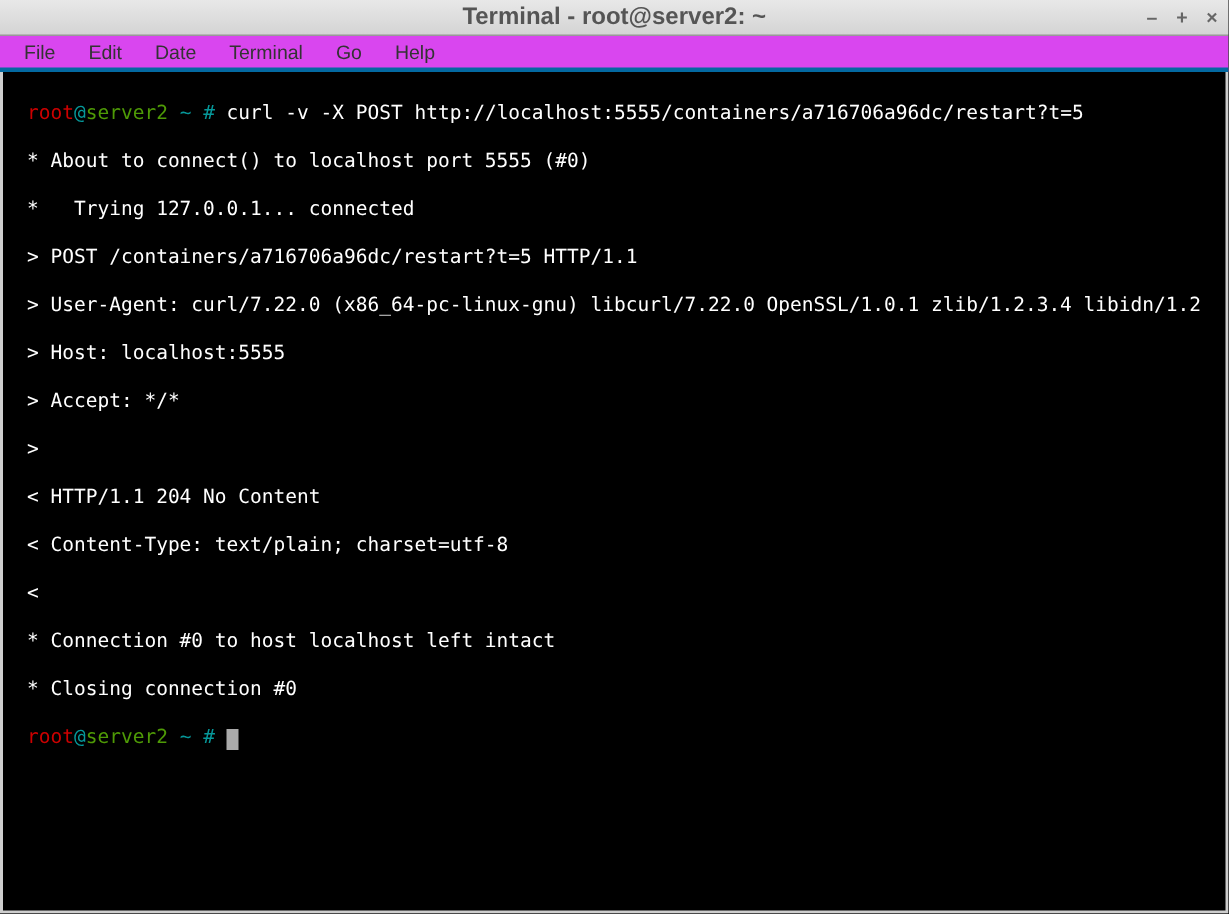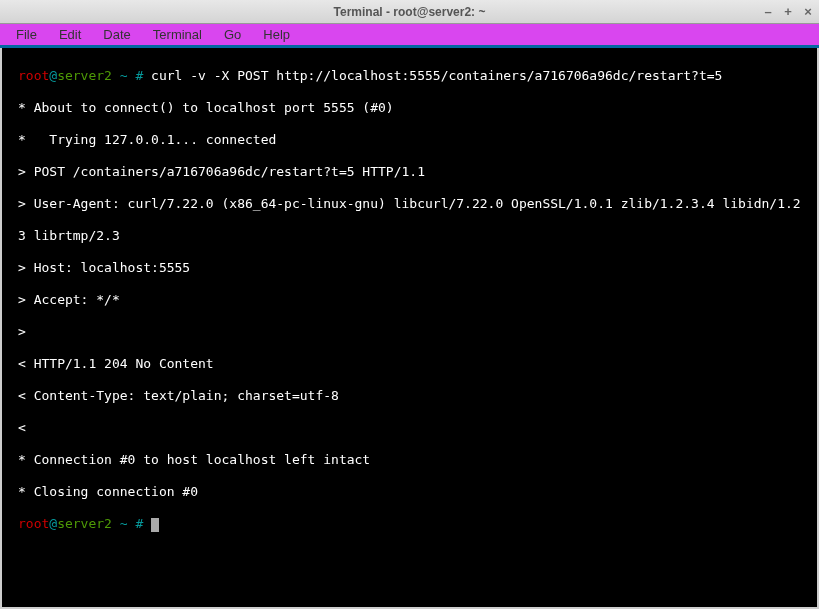--- a/index.html
+++ b/index.html
@@ -21,21 +21,21 @@
     height: 24px;
     background: linear-gradient(to bottom, #e8e8e8, #d4d4d4);
     display: flex;
     align-items: center;
     border-bottom: 1px solid #999;
     position: relative;
   }
   .title-text {
     flex: 1;
     text-align: center;
-    font-size: 12px;
+    font-size: 16px;
     font-weight: bold;
     color: #555;
   }
   .window-controls {
     position: absolute;
     right: 4px;
     display: flex;
     gap: 6px;
     align-items: center;
   }
@@ -114,21 +114,20 @@
     <div class="menu-item">Go</div>
     <div class="menu-item">Help</div>
   </div>
 
   <div class="terminal-body">
 <div class="term-line"><span class="c-red">root</span><span class="c-teal">@</span><span class="c-green">server2</span><span class="c-teal"> ~ #</span><span class="c-white"> curl -v -X POST http://localhost:5555/containers/a716706a96dc/restart?t=5</span></div>
 <div class="term-line">* About to connect() to localhost port 5555 (#0)</div>
 <div class="term-line">*   Trying 127.0.0.1... connected</div>
 <div class="term-line">&gt; POST /containers/a716706a96dc/restart?t=5 HTTP/1.1</div>
 <div class="term-line">&gt; User-Agent: curl/7.22.0 (x86_64-pc-linux-gnu) libcurl/7.22.0 OpenSSL/1.0.1 zlib/1.2.3.4 libidn/1.2</div>
-<div class="term-line">3 librtmp/2.3</div>
 <div class="term-line">&gt; Host: localhost:5555</div>
 <div class="term-line">&gt; Accept: */*</div>
 <div class="term-line">&gt;</div>
 <div class="term-line">&lt; HTTP/1.1 204 No Content</div>
 <div class="term-line">&lt; Content-Type: text/plain; charset=utf-8</div>
 <div class="term-line">&lt;</div>
 <div class="term-line">* Connection #0 to host localhost left intact</div>
 <div class="term-line">* Closing connection #0</div>
 <div class="term-line"><span class="c-red">root</span><span class="c-teal">@</span><span class="c-green">server2</span><span class="c-teal"> ~ # </span><span class="cursor"></span></div>
   </div>

